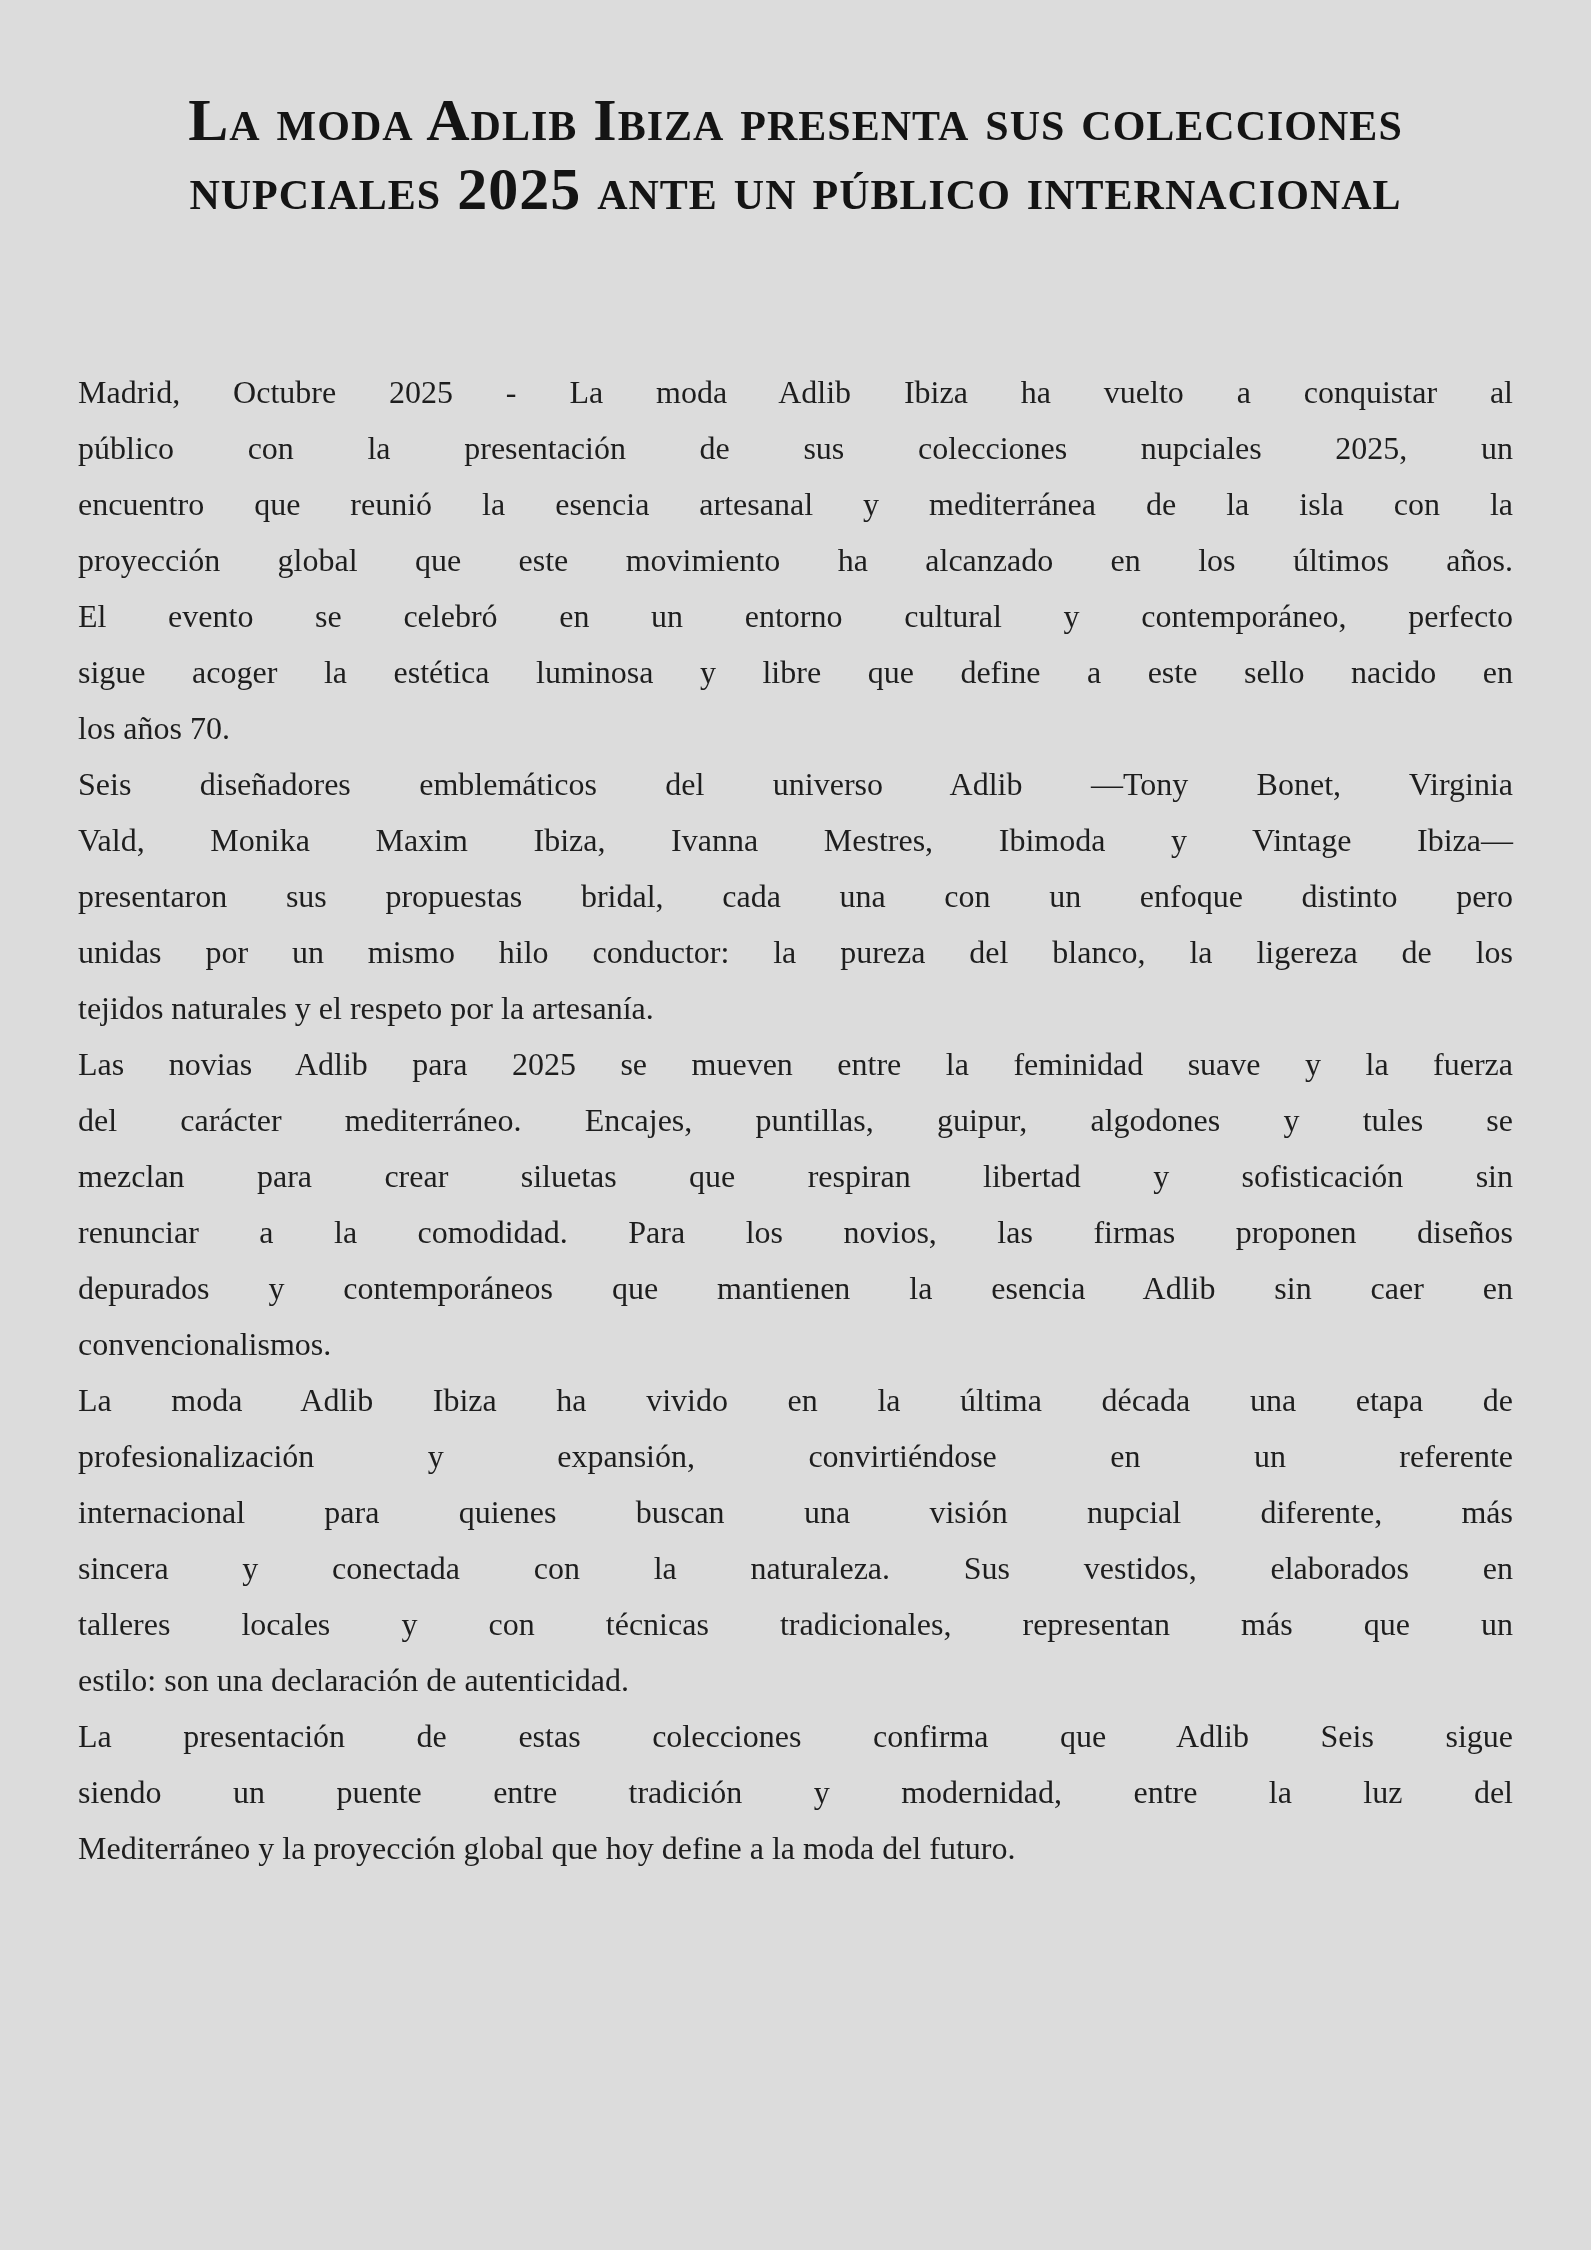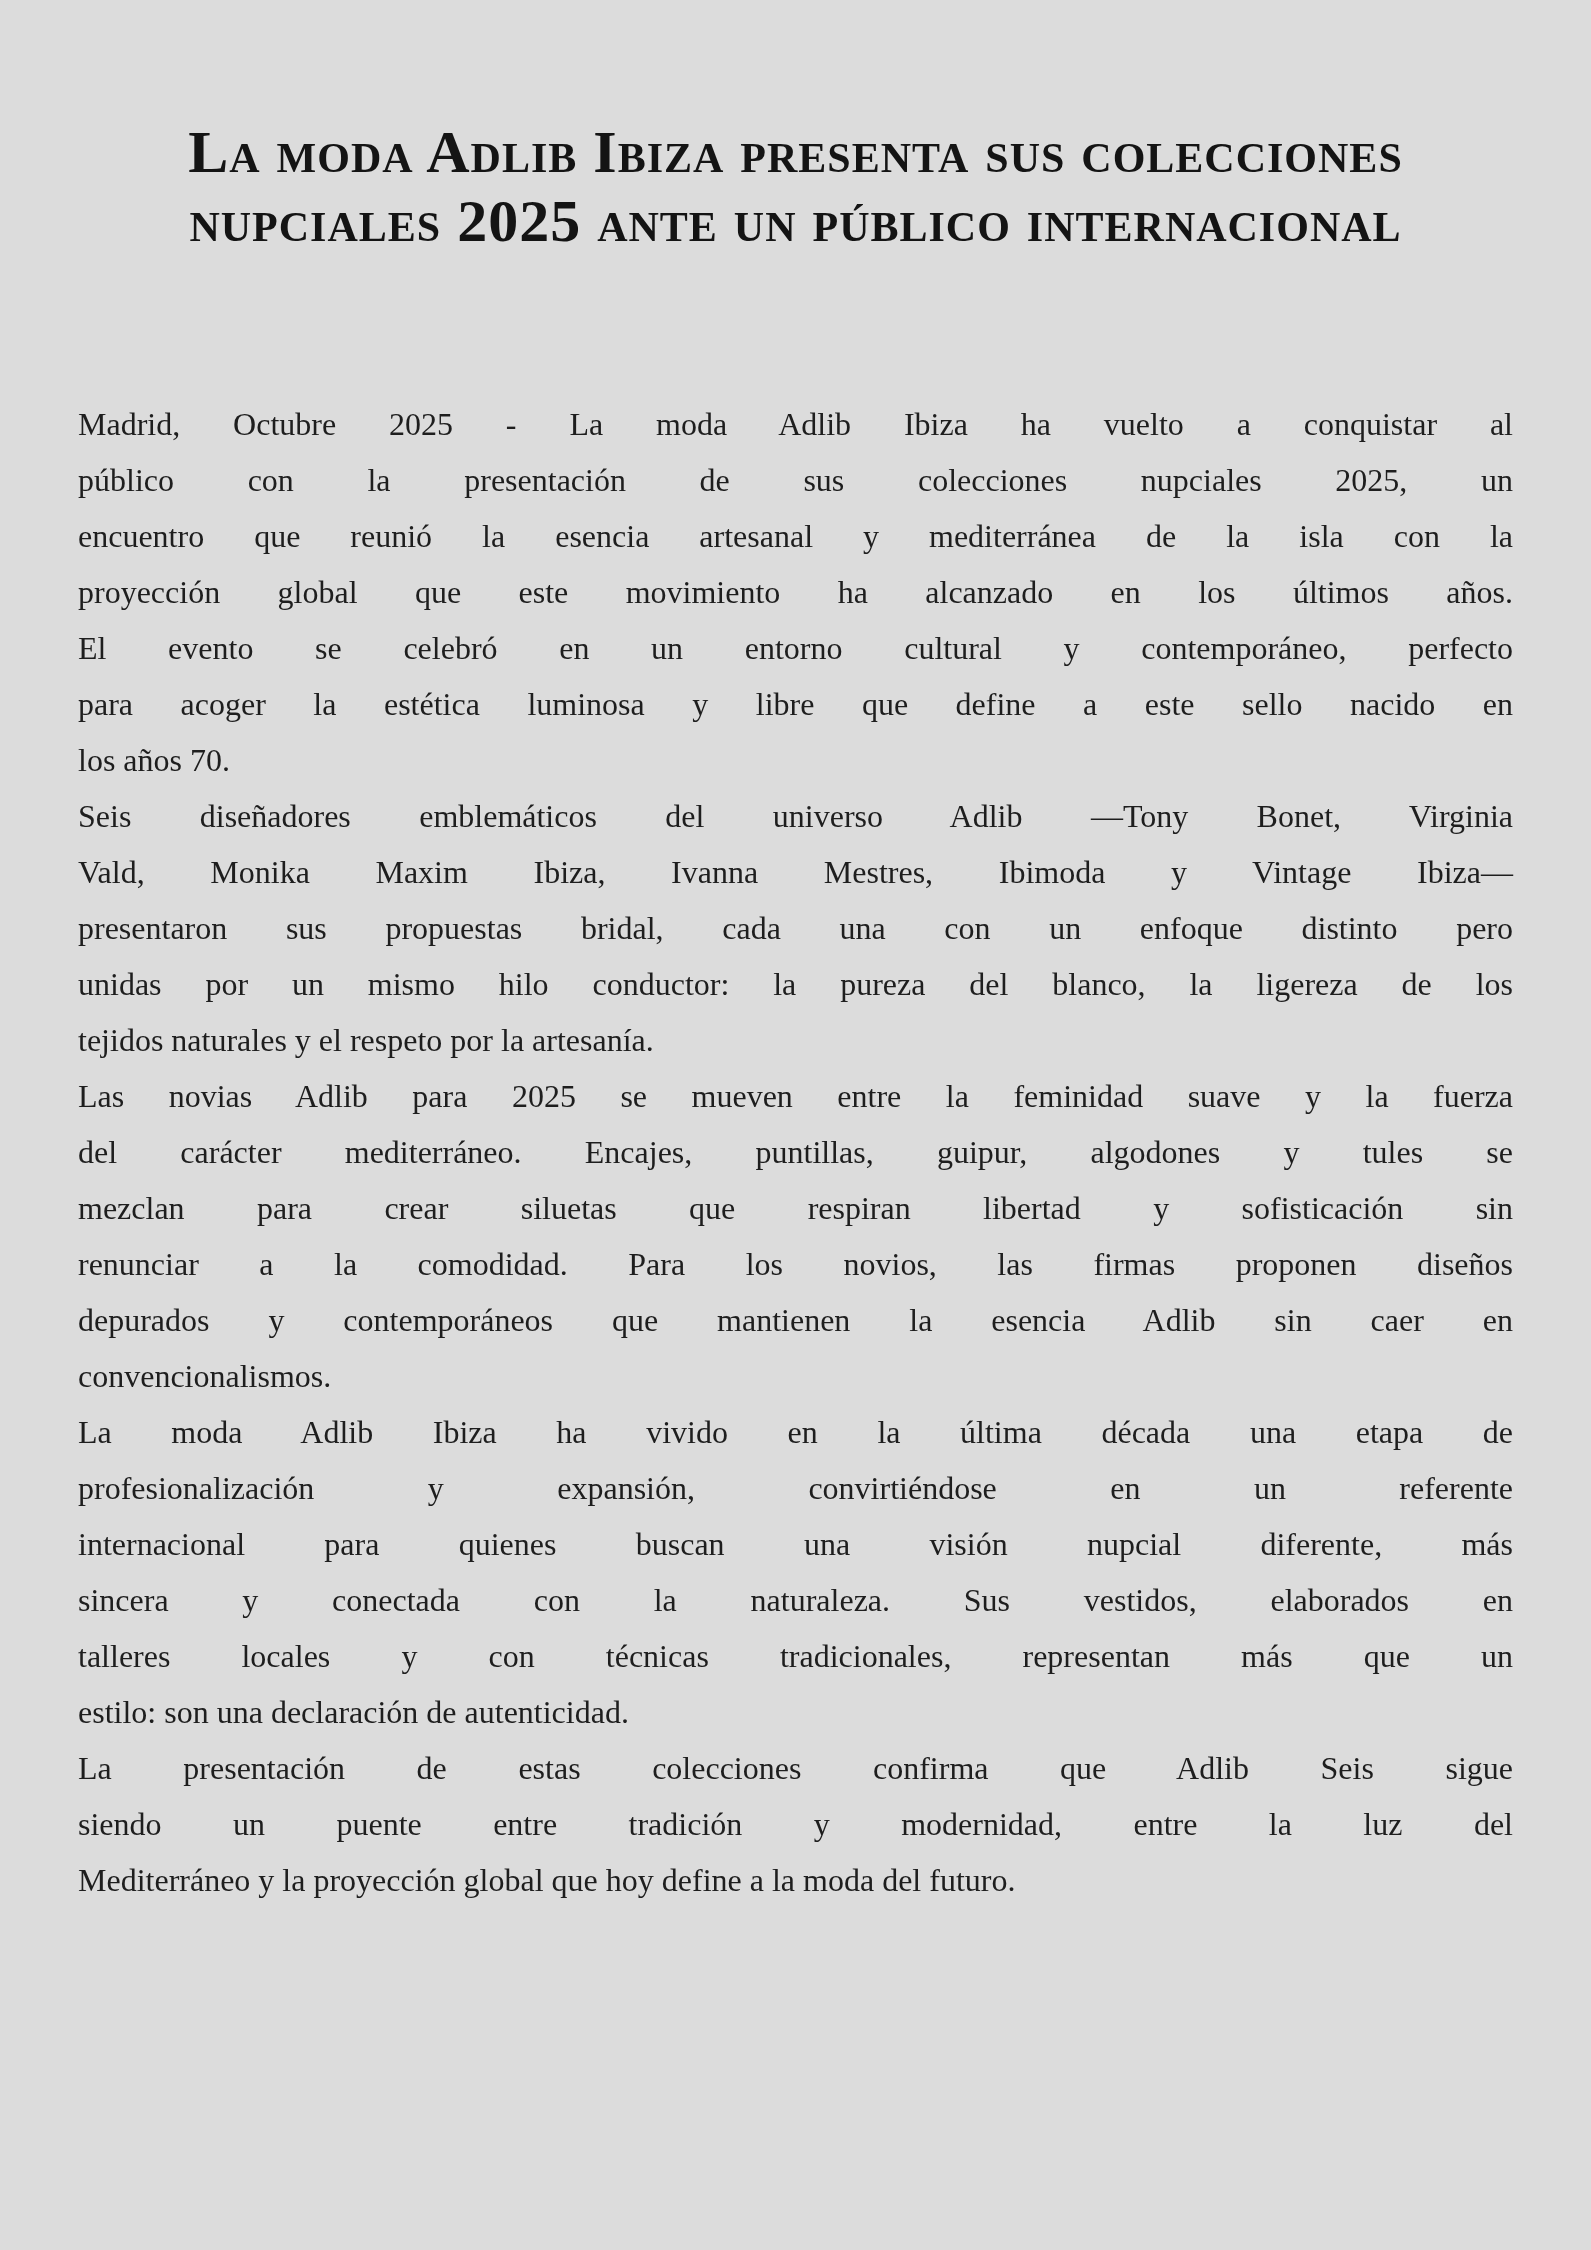--- a/index.html
+++ b/index.html
@@ -11,21 +11,21 @@
   body{background:var(--bg);}
   .page{
     position:relative;
     width:1591px;
     height:2250px;
     background:var(--bg);
     overflow:hidden;
     box-sizing:border-box;
   }
   .article-title{
-    margin:118px 0 0 0;
+    margin:86px 0 0 0;
     padding:0;
     text-align:center;
     font-family:"Liberation Serif", serif;
     font-weight:700;
     font-variant:small-caps;
     font-size:60px;
     line-height:69px;
     letter-spacing:1px;
     color:var(--title-color);
   }
@@ -61,21 +61,21 @@
   </h1>
 
   <div class="article-body">
 
     <p>
       <span class="line">Madrid, Octubre 2025 - La moda Adlib Ibiza ha vuelto a conquistar al</span>
       <span class="line">público con la presentación de sus colecciones nupciales 2025, un</span>
       <span class="line">encuentro que reunió la esencia artesanal y mediterránea de la isla con la</span>
       <span class="line">proyección global que este movimiento ha alcanzado en los últimos años.</span>
       <span class="line">El evento se celebró en un entorno cultural y contemporáneo, perfecto</span>
-      <span class="line">para acoger la estética luminosa y libre que define a este sello nacido en</span>
+      <span class="line">sigue acoger la estética luminosa y libre que define a este sello nacido en</span>
       <span class="line pend">los años 70.</span>
     </p>
 
     <p>
       <span class="line">Seis diseñadores emblemáticos del universo Adlib —Tony Bonet, Virginia</span>
       <span class="line">Vald, Monika Maxim Ibiza, Ivanna Mestres, Ibimoda y Vintage Ibiza—</span>
       <span class="line">presentaron sus propuestas bridal, cada una con un enfoque distinto pero</span>
       <span class="line">unidas por un mismo hilo conductor: la pureza del blanco, la ligereza de los</span>
       <span class="line pend">tejidos naturales y el respeto por la artesanía.</span>
     </p>

